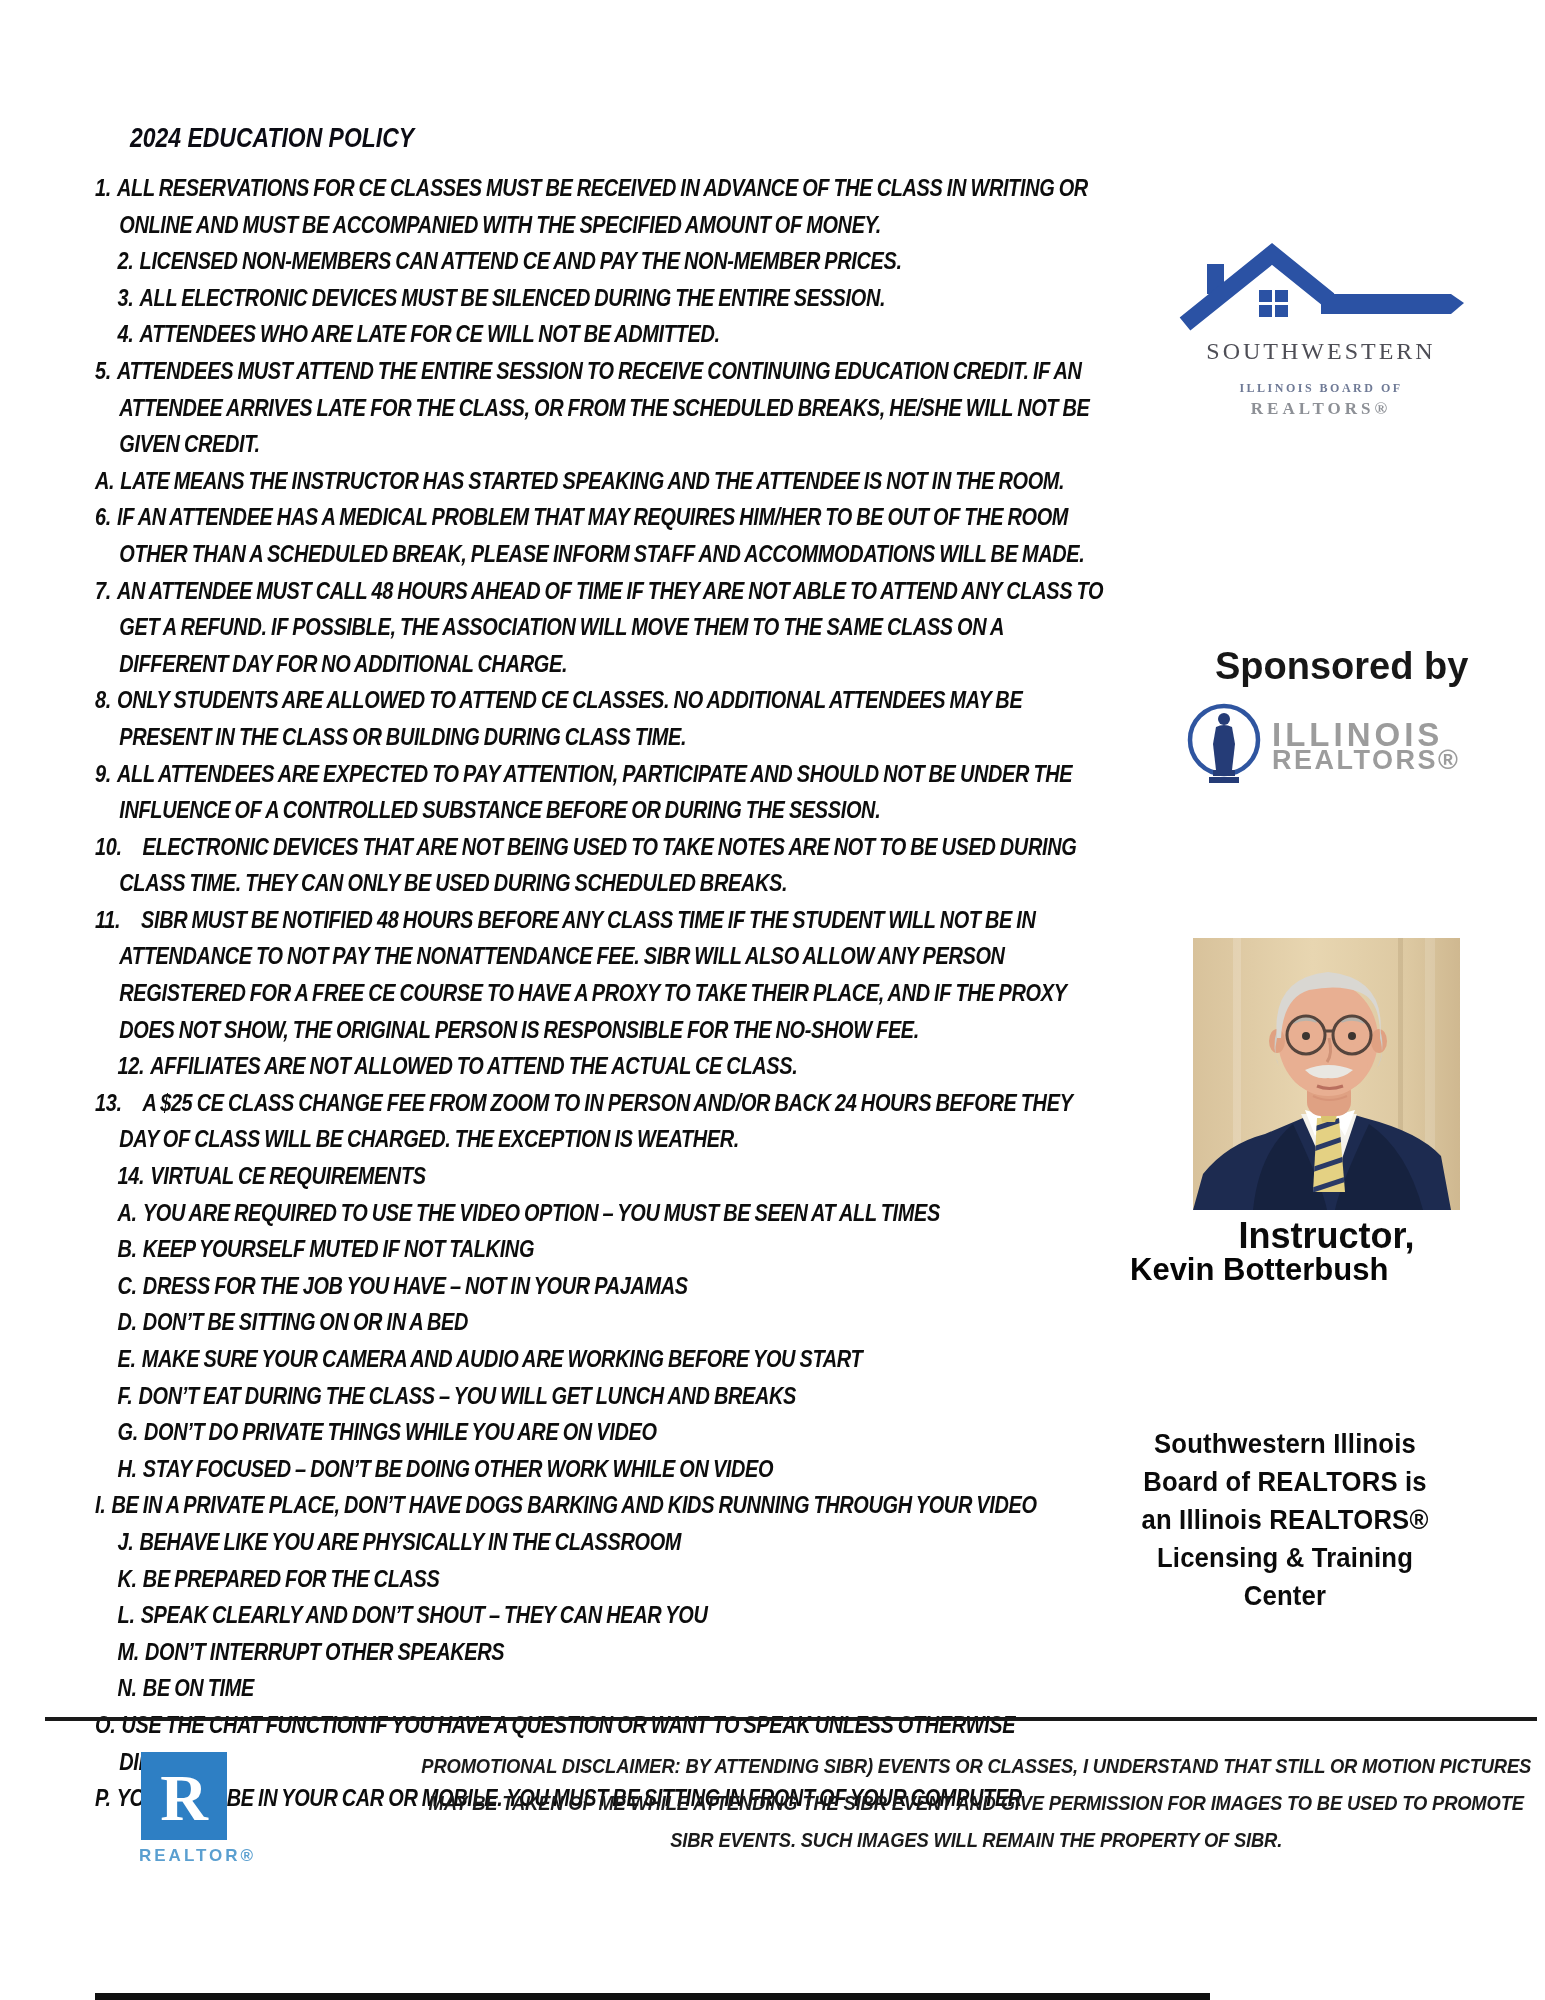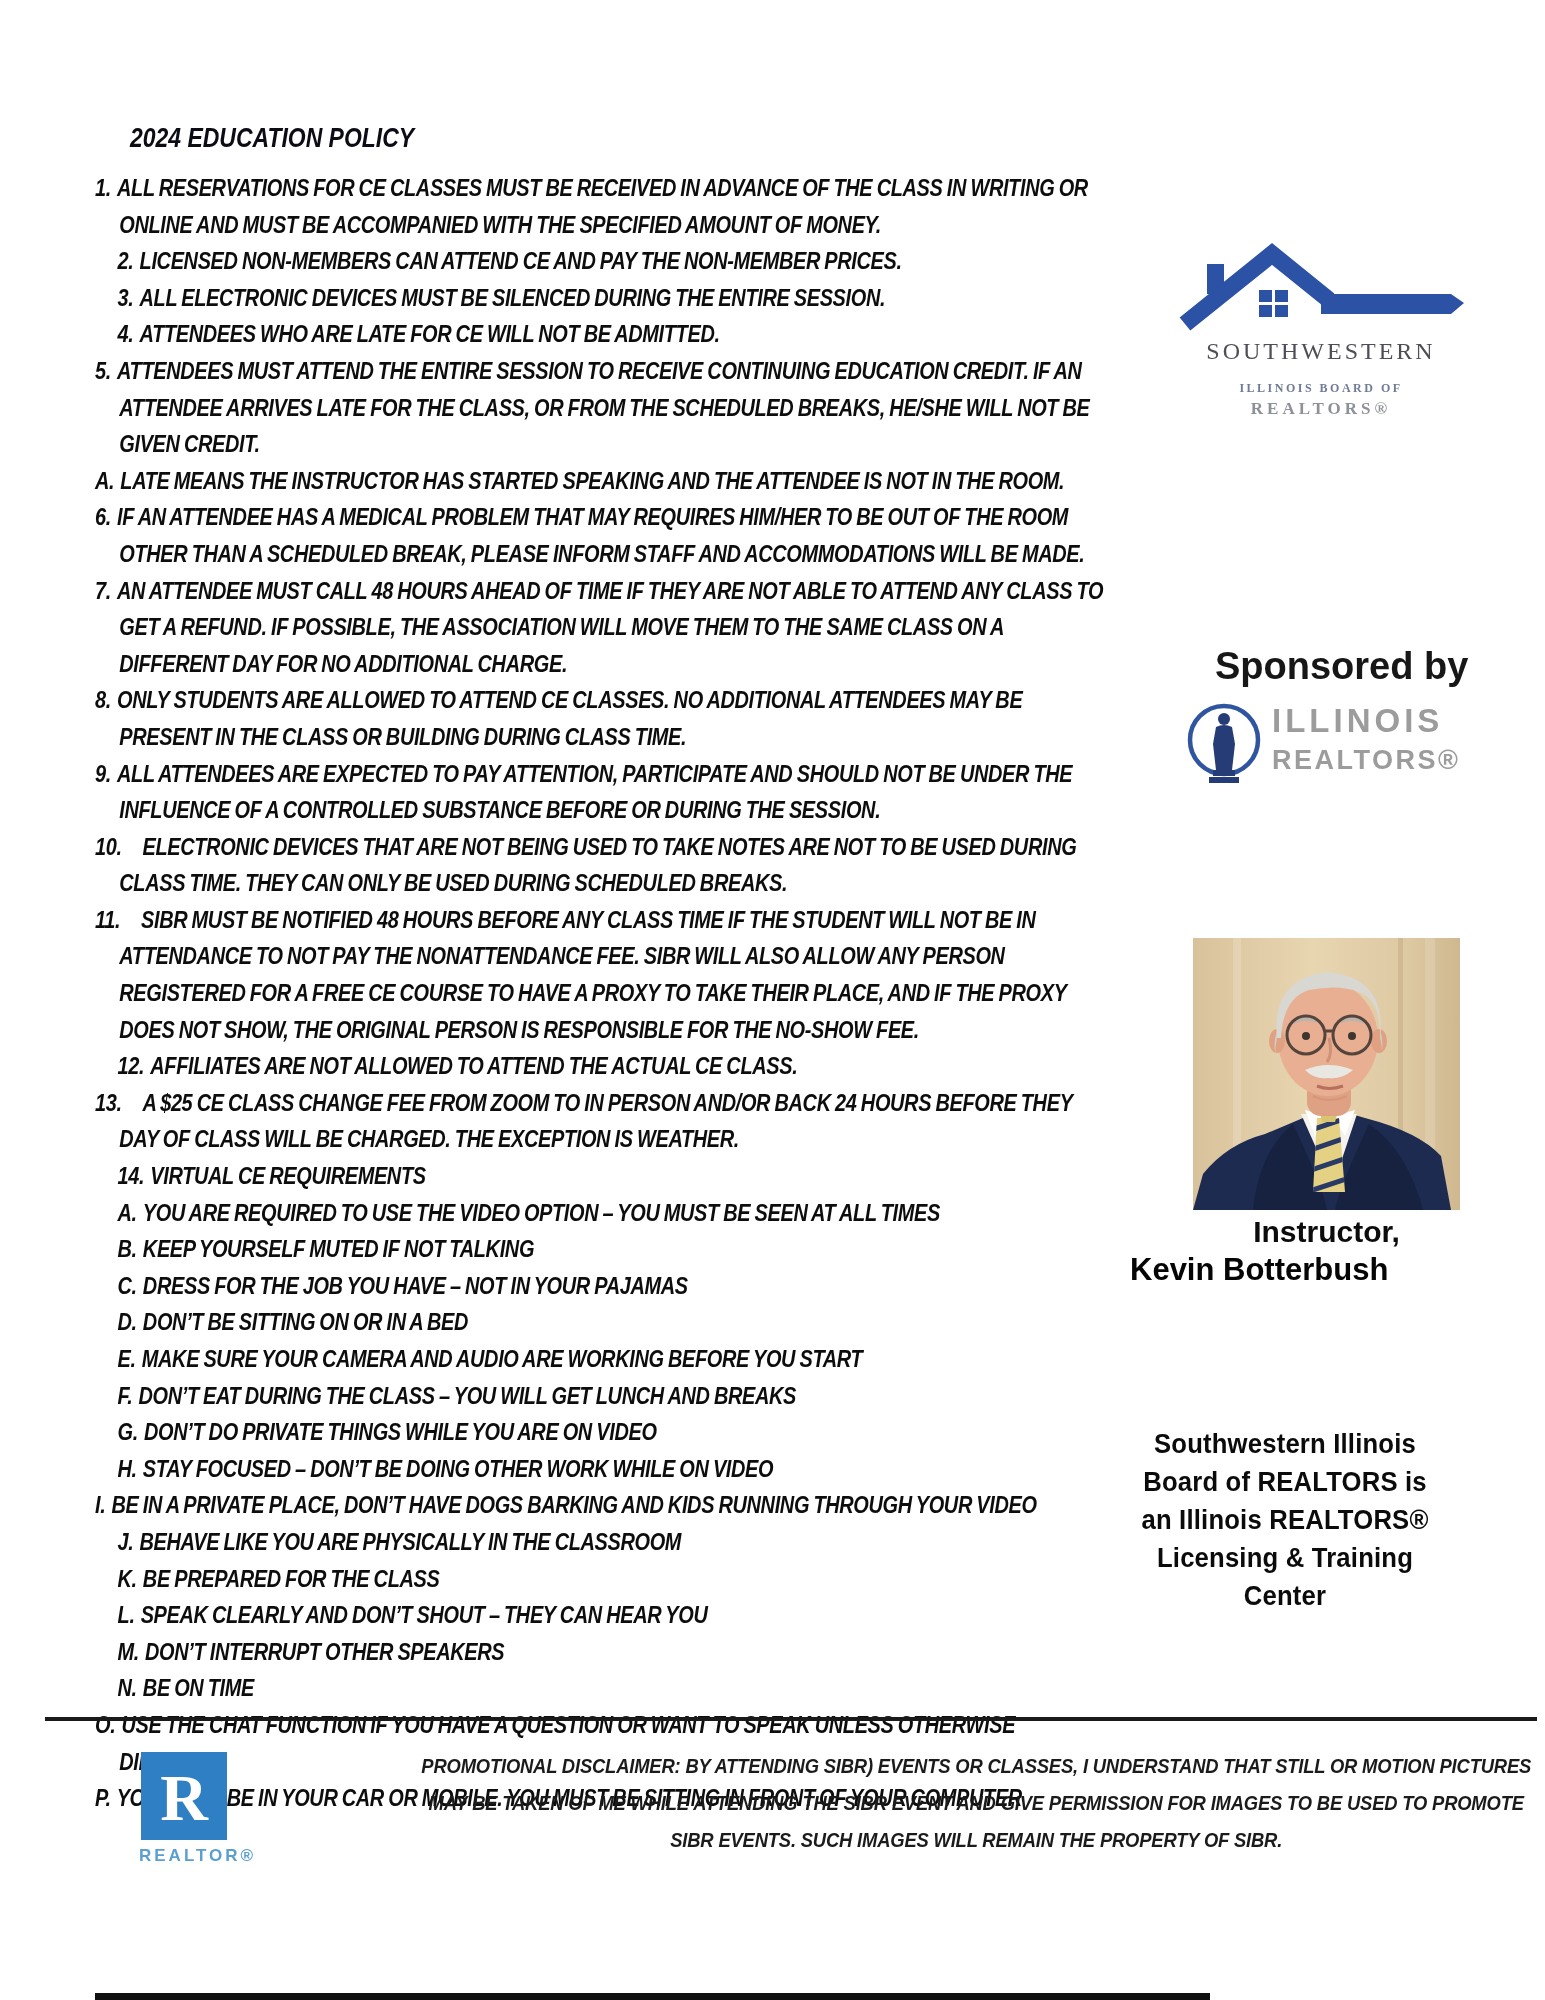--- a/index.html
+++ b/index.html
@@ -26,26 +26,26 @@
               color:#4e4e56;margin-top:2px;}
   .swibr-sub{font-family:"Liberation Serif",serif;font-size:12px;font-weight:600;letter-spacing:2.5px;
              color:#6f7a96;margin-top:16px;}
   .swibr-realtors{font-family:"Liberation Serif",serif;font-size:17px;font-weight:600;letter-spacing:4px;
              color:#8d9096;margin-top:3px;}
 
   .sponsored{position:absolute;left:1215px;top:645px;font-size:38px;font-weight:600;color:#171717;}
 
   .il-logo{position:absolute;left:1186px;top:698px;width:300px;}
   .il-circle{position:absolute;left:0;top:0;}
-  .il-text1{position:absolute;left:86px;top:4px;font-size:33px;font-weight:bold;color:#9c9c9c;letter-spacing:4px;white-space:nowrap;}
+  .il-text1{position:absolute;left:86px;top:18px;font-size:33px;font-weight:bold;color:#9c9c9c;letter-spacing:4px;white-space:nowrap;}
   .il-text2{position:absolute;left:86px;top:47px;font-size:27px;font-weight:bold;color:#9c9c9c;letter-spacing:2.5px;white-space:nowrap;}
 
   .photo{position:absolute;left:1193px;top:938px;width:267px;height:272px;}
   .instructor-label{position:absolute;left:1193px;top:1215px;width:267px;text-align:center;
-                    font-size:30px;font-weight:bold;color:#0c0c0c;}
+                    font-size:36px;font-weight:bold;color:#0c0c0c;}
   .instructor-name{position:absolute;left:1130px;top:1252px;width:390px;text-align:left;
                    font-size:31px;font-weight:bold;color:#050505;}
 
   .center-note{position:absolute;left:1090px;top:1425px;width:390px;text-align:center;
                font-size:27px;font-weight:bold;line-height:38px;color:#0b0b0b;letter-spacing:0.2px;
                transform:scaleX(.95);transform-origin:50% 0;}
 
   
   .disabilities{position:absolute;left:52px;top:1640px;font-size:26px;font-weight:bold;color:#121212;
                 white-space:nowrap;letter-spacing:-0.2px;}

